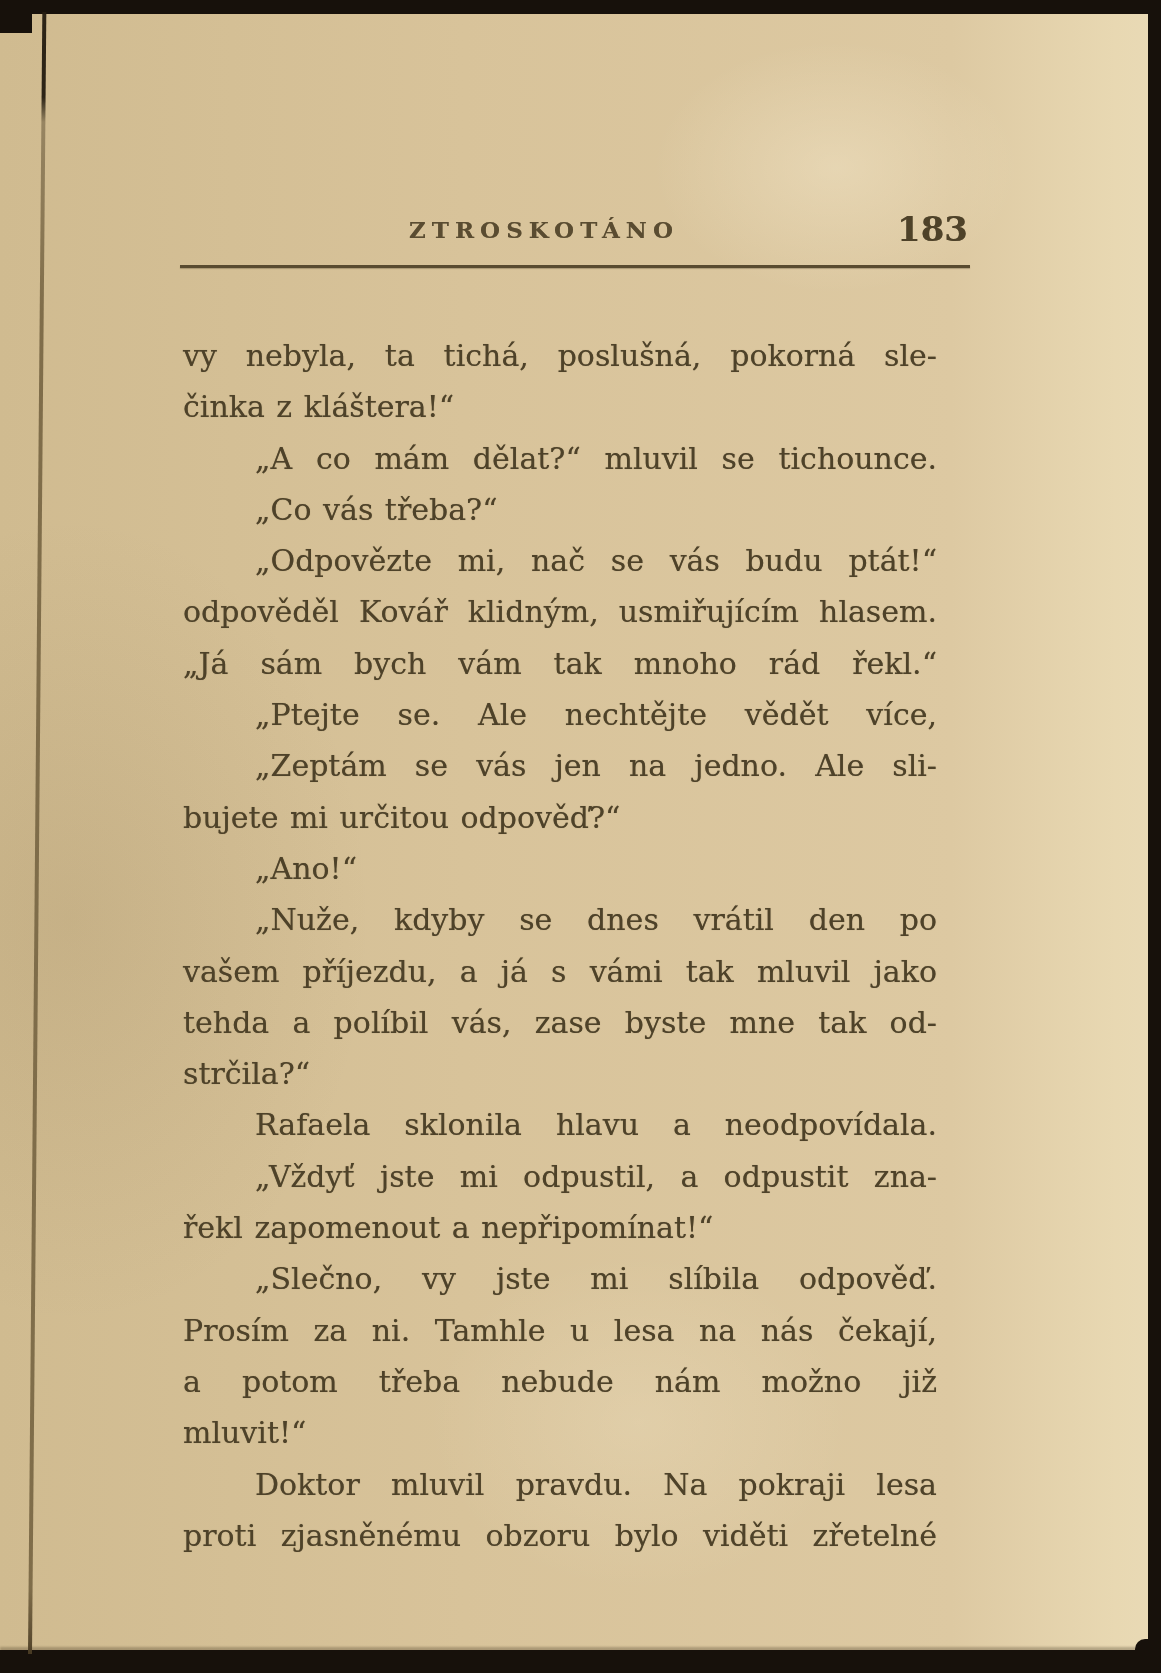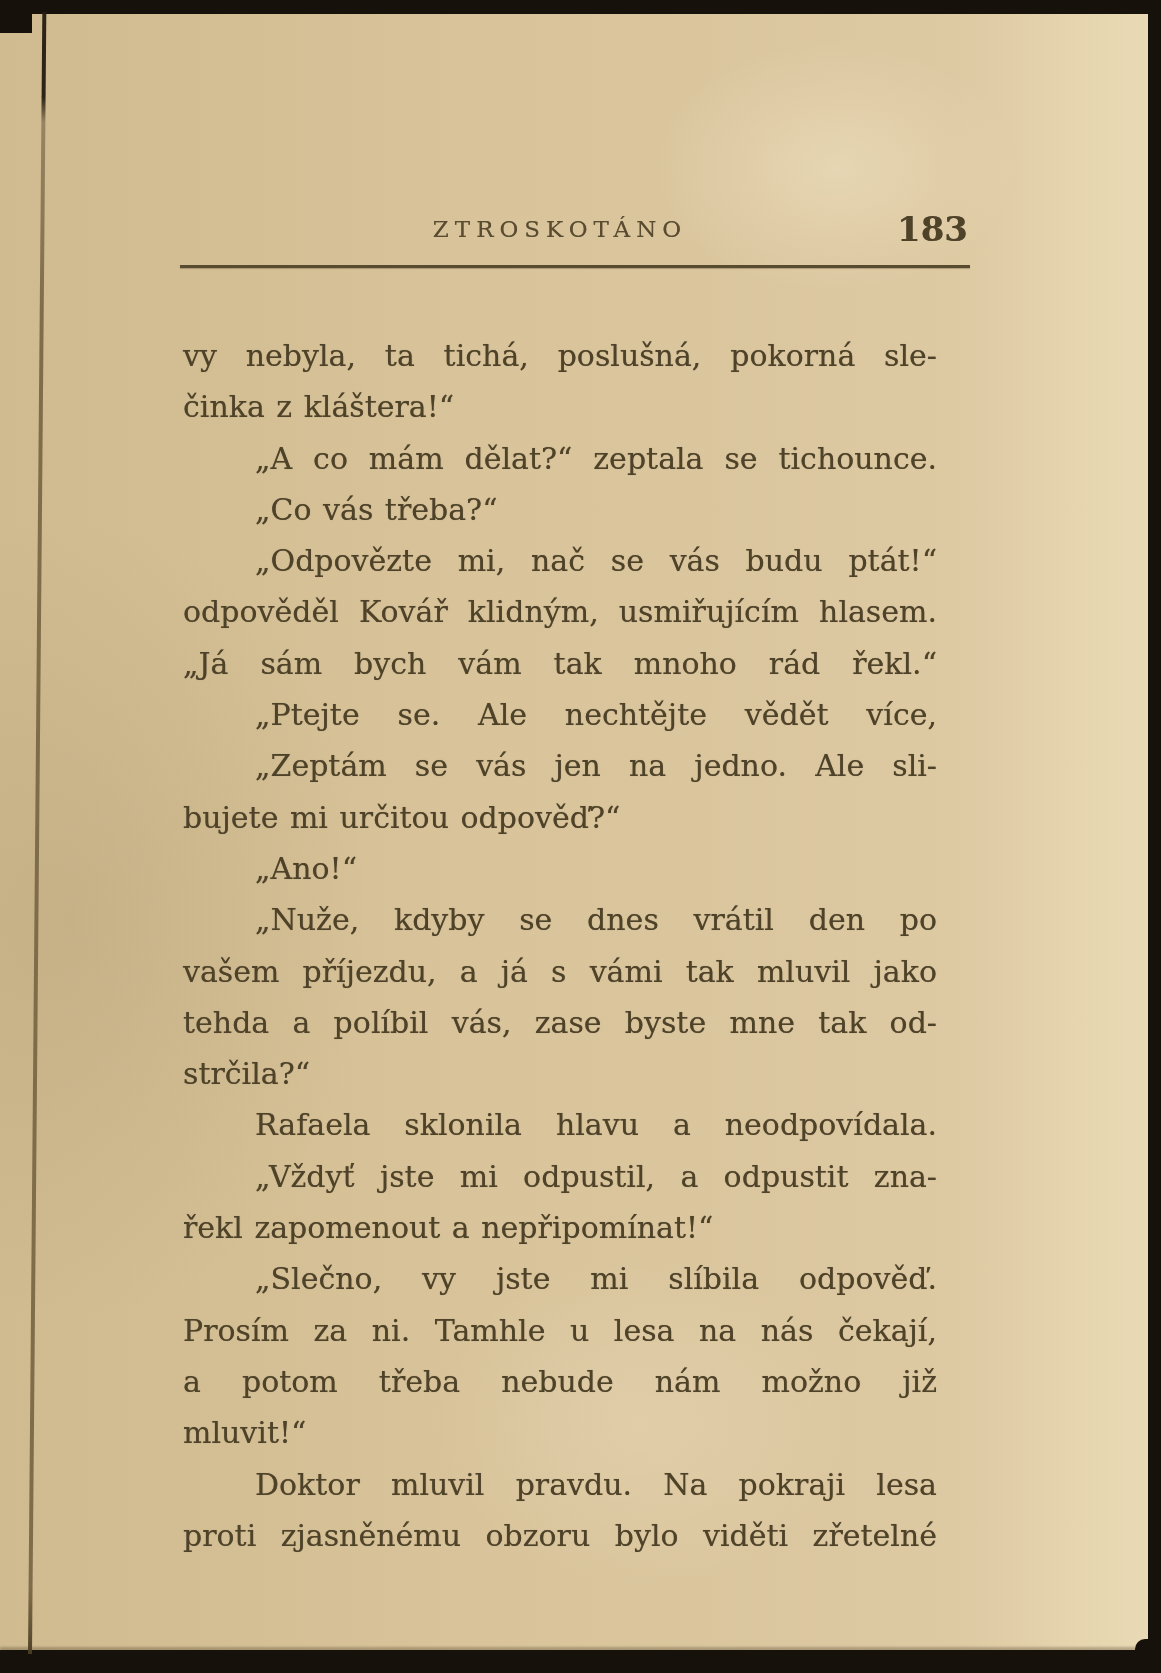--- a/index.html
+++ b/index.html
@@ -53,25 +53,25 @@
     width: 4px; height: 1642px;
     background: linear-gradient(#241c10 0px, #241c10 85px, #94825f 110px, #7b6946 300px, #7b6946 96%, #4a3c24 100%);
     transform: rotate(0.5deg);
     transform-origin: left bottom;
     opacity: 0.95;
   }
 
   
   .running-title {
     position: absolute;
-    left: 180px; top: 216px;
+    left: 164px; top: 216px;
     width: 760px;
     text-align: center;
     font-size: 23px;
-    font-weight: 400;
+    font-weight: 700;
     letter-spacing: 6px;
     color: #5a4c31;
     text-shadow: 0 0 0.6px rgba(90,76,49,0.55);
     white-space: nowrap;
   }
   .page-number {
     position: absolute;
     top: 209px; right: 193px;
     font-size: 34px;
     font-weight: bold;
@@ -123,21 +123,21 @@
   <div class="edge-bottom-right"></div>
   <div class="gutter-crease"></div>
 
   <div class="running-title">ZTROSKOTÁNO</div>
   <div class="page-number">183</div>
   <div class="header-rule"></div>
 
   <div class="textblock">
     <div class="line j">vy nebyla, ta tichá, poslušná, pokorná sle-</div>
     <div class="line">činka z kláštera!“</div>
-    <div class="line j in">„A co mám dělat?“ zeptala se tichounce.</div>
+    <div class="line j in">„A co mám dělat?“ mluvil se tichounce.</div>
     <div class="line in">„Co vás třeba?“</div>
     <div class="line j in">„Odpovězte mi, nač se vás budu ptát!“</div>
     <div class="line j">odpověděl Kovář klidným, usmiřujícím hlasem.</div>
     <div class="line j">„Já sám bych vám tak mnoho rád řekl.“</div>
     <div class="line j in">„Ptejte se. Ale nechtějte vědět více,</div>
     <div class="line j in">„Zeptám se vás jen na jedno. Ale sli-</div>
     <div class="line">bujete mi určitou odpověď?“</div>
     <div class="line in">„Ano!“</div>
     <div class="line j in">„Nuže, kdyby se dnes vrátil den po</div>
     <div class="line j">vašem příjezdu, a já s vámi tak mluvil jako</div>

